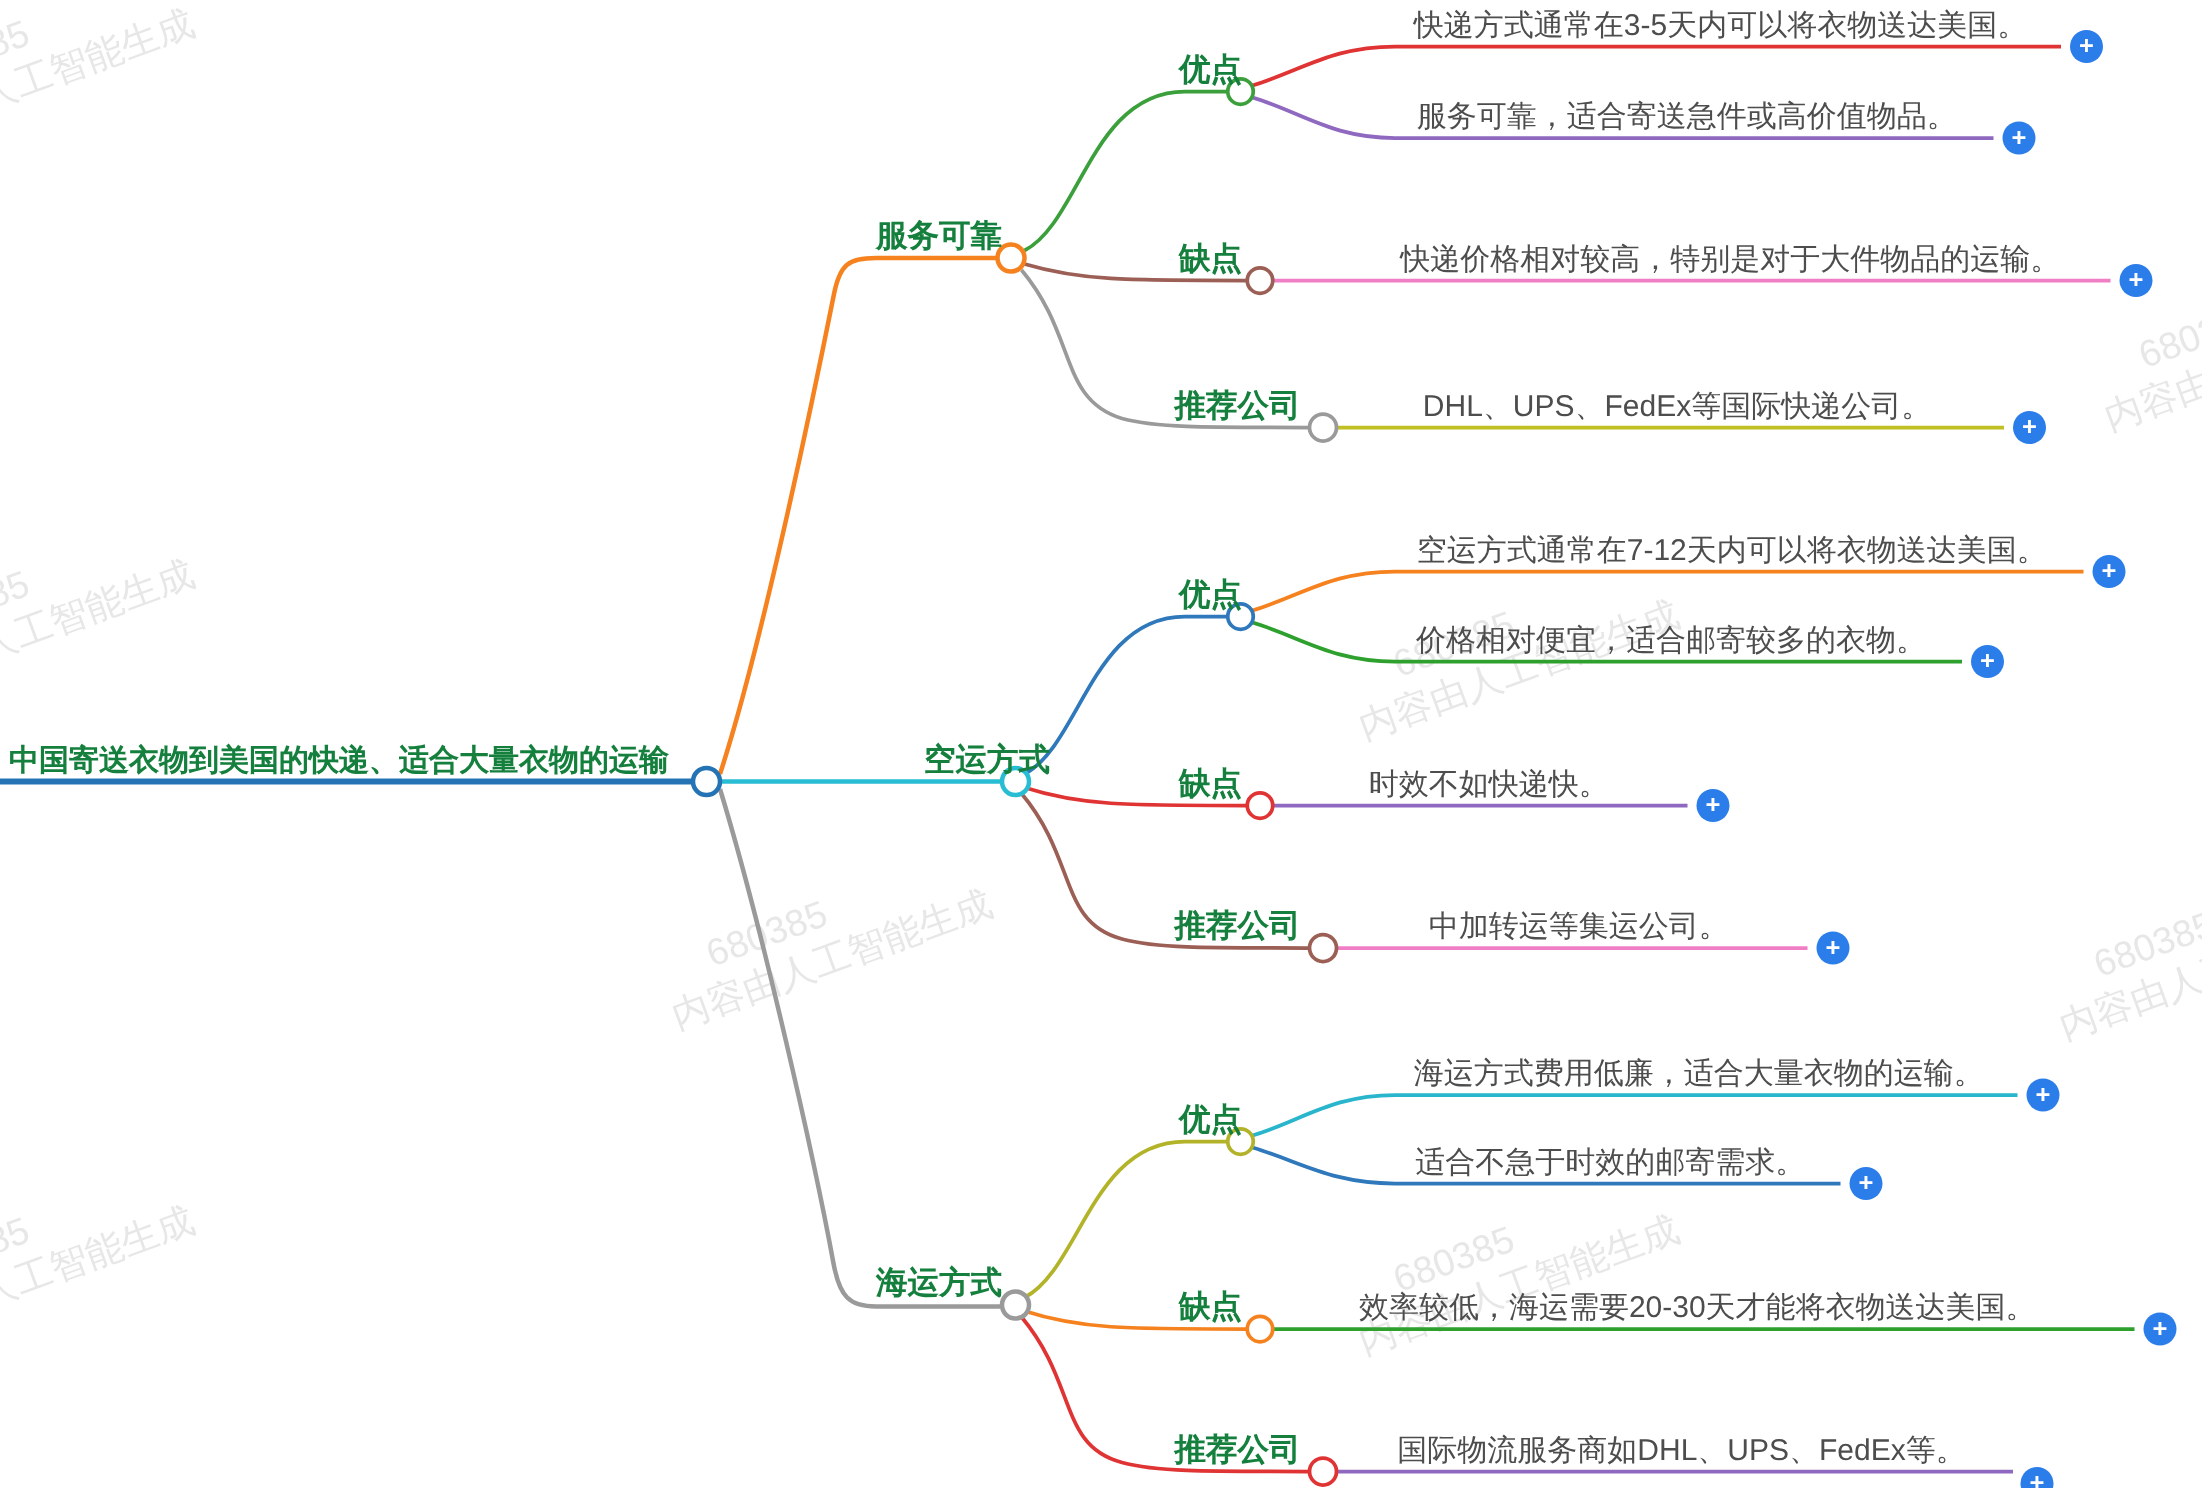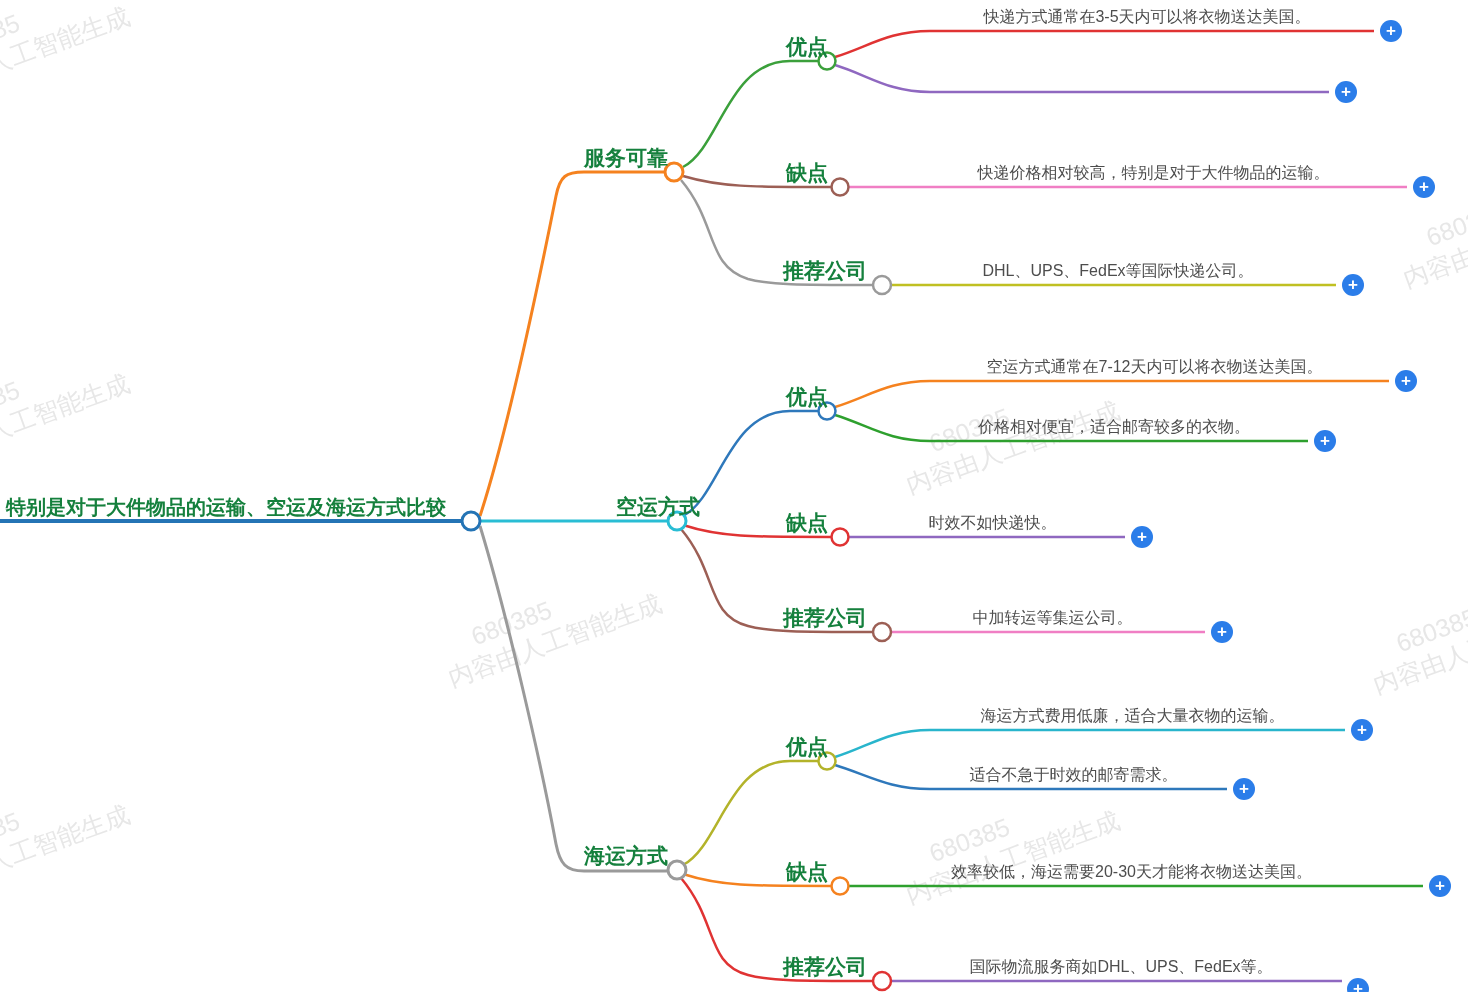--- a/index.html
+++ b/index.html
@@ -7,21 +7,21 @@
     position:relative; width:1468px; height:992px; overflow:hidden;
     font-family:"Liberation Sans","DejaVu Sans",sans-serif; background:#ffffff;
   }
   svg.edges { position:absolute; left:0; top:0; width:1468px; height:992px; }
   .node-label {
     position:absolute; font-weight:bold; color:#15803d; font-size:21px;
     white-space:nowrap; line-height:24px; cursor:default;
   }
   .root-label { font-size:20px; letter-spacing:0px; }
   .leaf-text {
-    position:absolute; font-size:16px; color:#4d4d4d; white-space:nowrap;
+    position:absolute; font-size:20px; color:#4d4d4d; white-space:nowrap;
     text-align:center; line-height:22px; font-weight:normal;
   }
   .plus {
     position:absolute; width:22px; height:22px; border-radius:50%;
     background:#2b7de9; color:#ffffff; font-size:17px; font-weight:bold;
     text-align:center; line-height:21px; cursor:pointer; user-select:none;
   }
   .wm {
     position:absolute; color:#e7e7e7; font-size:25px; line-height:31px;
     white-space:nowrap; transform:rotate(-20deg); pointer-events:none;
@@ -109,39 +109,40 @@
     <circle cx="840" cy="187" r="8.5" fill="#ffffff" stroke-width="2.5" stroke="#9c5f55"></circle>
     <circle cx="882" cy="285" r="9" fill="#ffffff" stroke-width="2.5" stroke="#9a9a9a"></circle>
     <circle cx="827" cy="411" r="8.5" fill="#ffffff" stroke-width="2.5" stroke="#2e78bb"></circle>
     <circle cx="840" cy="537" r="8.5" fill="#ffffff" stroke-width="2.5" stroke="#e03333"></circle>
     <circle cx="882" cy="632" r="9" fill="#ffffff" stroke-width="2.5" stroke="#9c5f55"></circle>
     <circle cx="827" cy="761" r="8.5" fill="#ffffff" stroke-width="2.5" stroke="#b3b32a"></circle>
     <circle cx="840" cy="886" r="8.5" fill="#ffffff" stroke-width="2.5" stroke="#f5821f"></circle>
     <circle cx="882" cy="981" r="9" fill="#ffffff" stroke-width="2.5" stroke="#e03333"></circle>
   </svg>
 
-  <div class="node-label root-label" style="left:6px; top:495px;">特别是对于大件物品的运输、空运及海运方式比较</div>
+  <div class="node-label root-label" style="left:6px; top:495px;">中国寄送衣物到美国的快递、适合大量衣物的运输</div>
 
   <div class="node-label" style="left:584px; top:146px;">服务可靠</div>
   <div class="node-label" style="left:584px; top:495px;margin-left:32px;">空运方式</div>
   <div class="node-label" style="left:584px; top:844px;">海运方式</div>
 
   <div class="node-label" style="left:786px; top:35px;">优点</div>
   <div class="node-label" style="left:786px; top:161px;">缺点</div>
   <div class="node-label" style="left:783px; top:259px;">推荐公司</div>
 
   <div class="node-label" style="left:786px; top:385px;">优点</div>
   <div class="node-label" style="left:786px; top:511px;">缺点</div>
   <div class="node-label" style="left:783px; top:606px;">推荐公司</div>
 
   <div class="node-label" style="left:786px; top:735px;">优点</div>
   <div class="node-label" style="left:786px; top:860px;">缺点</div>
   <div class="node-label" style="left:783px; top:955px;">推荐公司</div>
 
   <div class="leaf-text" style="left:920px; top:6px;   width:454px;">快递方式通常在3-5天内可以将衣物送达美国。</div>
+  <div class="leaf-text" style="left:920px; top:67px;  width:409px;">服务可靠，适合寄送急件或高价值物品。</div>
   <div class="leaf-text" style="left:900px; top:162px; width:507px;">快递价格相对较高，特别是对于大件物品的运输。</div>
   <div class="leaf-text" style="left:900px; top:260px; width:436px;">DHL、UPS、FedEx等国际快递公司。</div>
 
   <div class="leaf-text" style="left:920px; top:356px; width:469px;">空运方式通常在7-12天内可以将衣物送达美国。</div>
   <div class="leaf-text" style="left:920px; top:416px; width:388px;">价格相对便宜，适合邮寄较多的衣物。</div>
   <div class="leaf-text" style="left:860px; top:512px; width:265px;">时效不如快递快。</div>
   <div class="leaf-text" style="left:920px; top:705px; width:425px;">海运方式费用低廉，适合大量衣物的运输。</div>
 
   <div class="leaf-text" style="left:900px; top:607px; width:305px;">中加转运等集运公司。</div>
   <div class="leaf-text" style="left:920px; top:764px; width:307px;">适合不急于时效的邮寄需求。</div>

